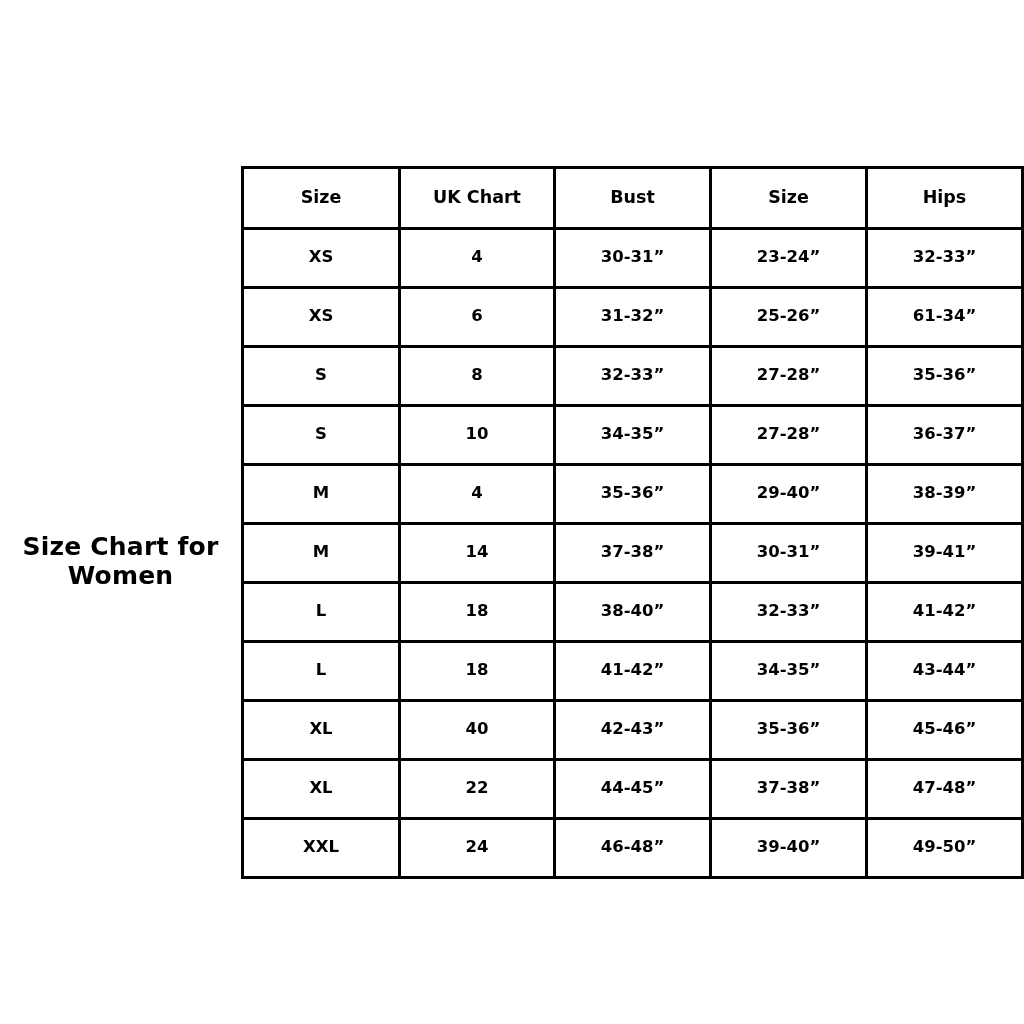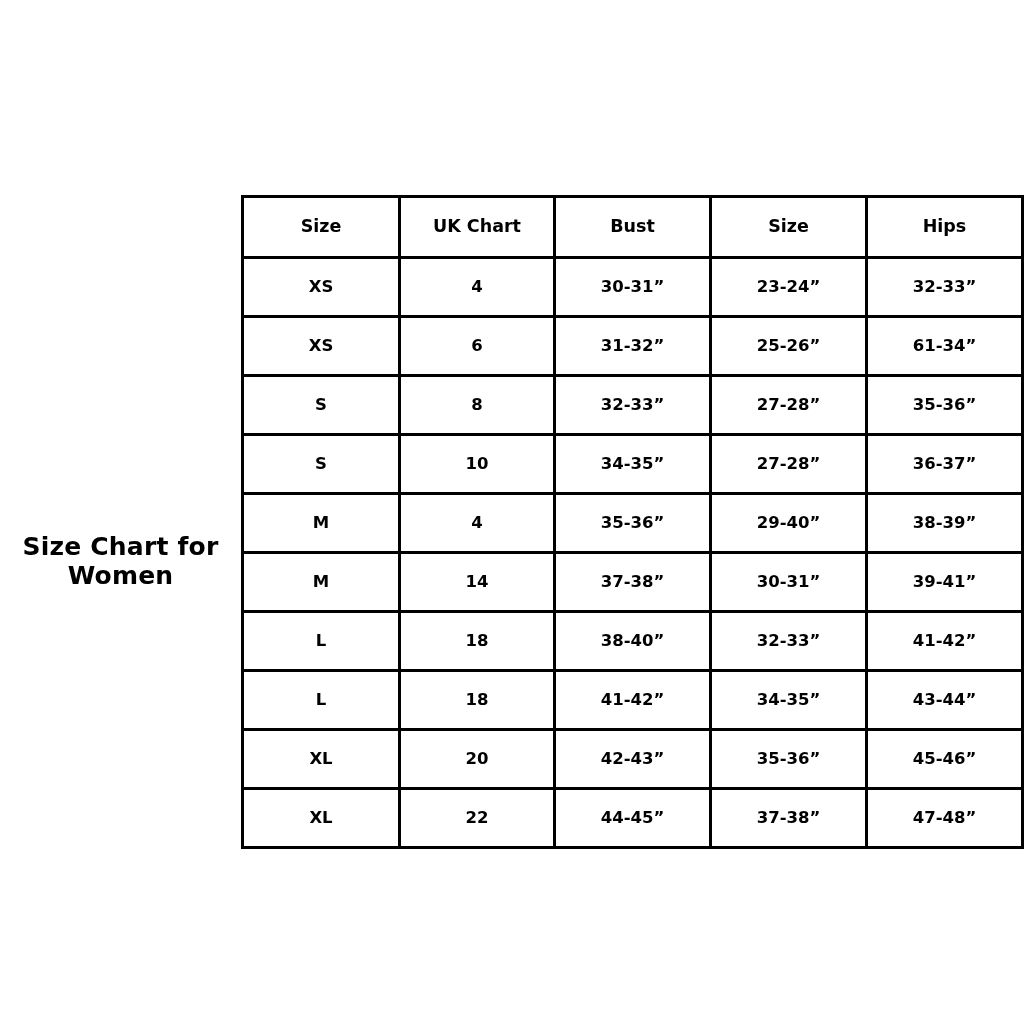--- a/index.html
+++ b/index.html
@@ -134,28 +134,35 @@
         </tr>
         <tr>
           <td>L</td>
           <td>18</td>
           <td>41-42”</td>
           <td>34-35”</td>
           <td>43-44”</td>
         </tr>
         <tr>
           <td>XL</td>
-          <td>20</td>
+          <td>40</td>
           <td>42-43”</td>
           <td>35-36”</td>
           <td>45-46”</td>
         </tr>
         <tr>
           <td>XL</td>
           <td>22</td>
           <td>44-45”</td>
           <td>37-38”</td>
           <td>47-48”</td>
         </tr>
+        <tr>
+          <td>XXL</td>
+          <td>24</td>
+          <td>46-48”</td>
+          <td>39-40”</td>
+          <td>49-50”</td>
+        </tr>
       </tbody>
     </table>
   </div>
 </div>
 
 </body></html>

